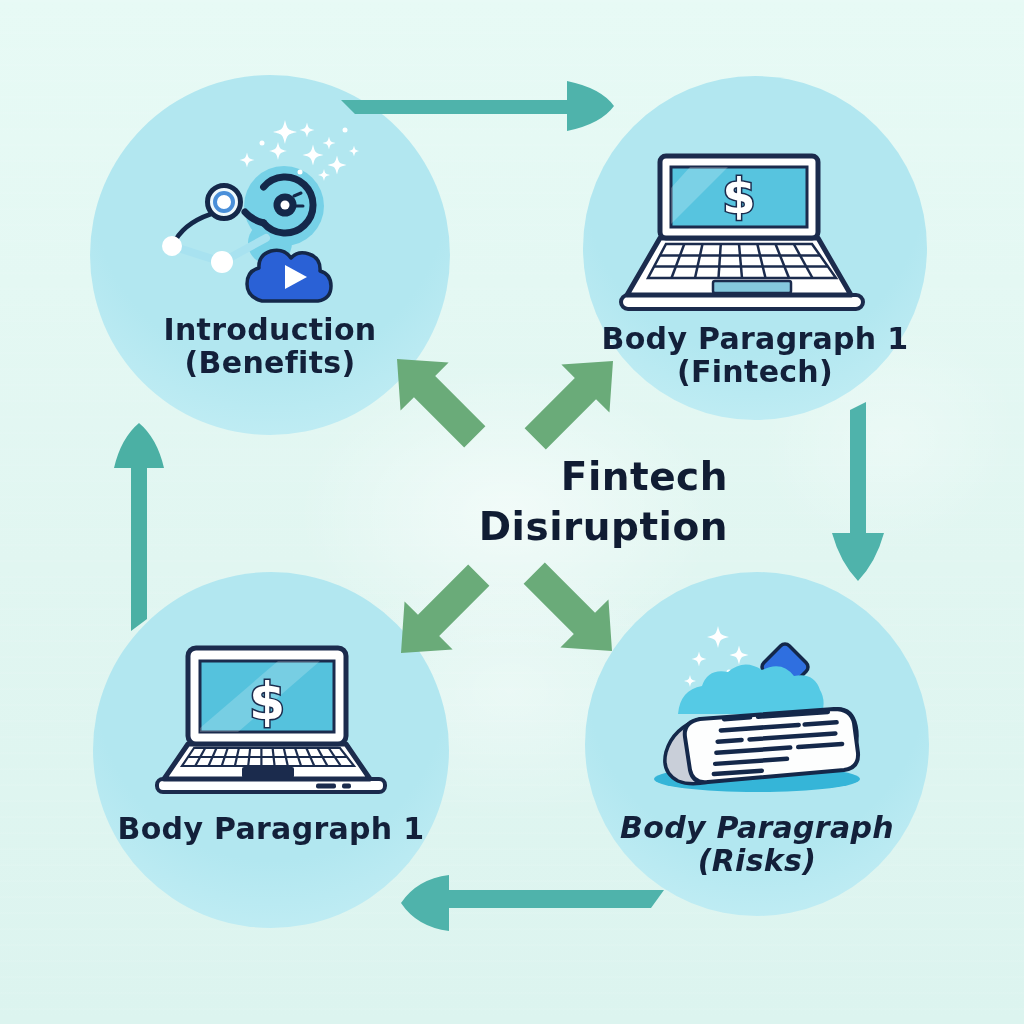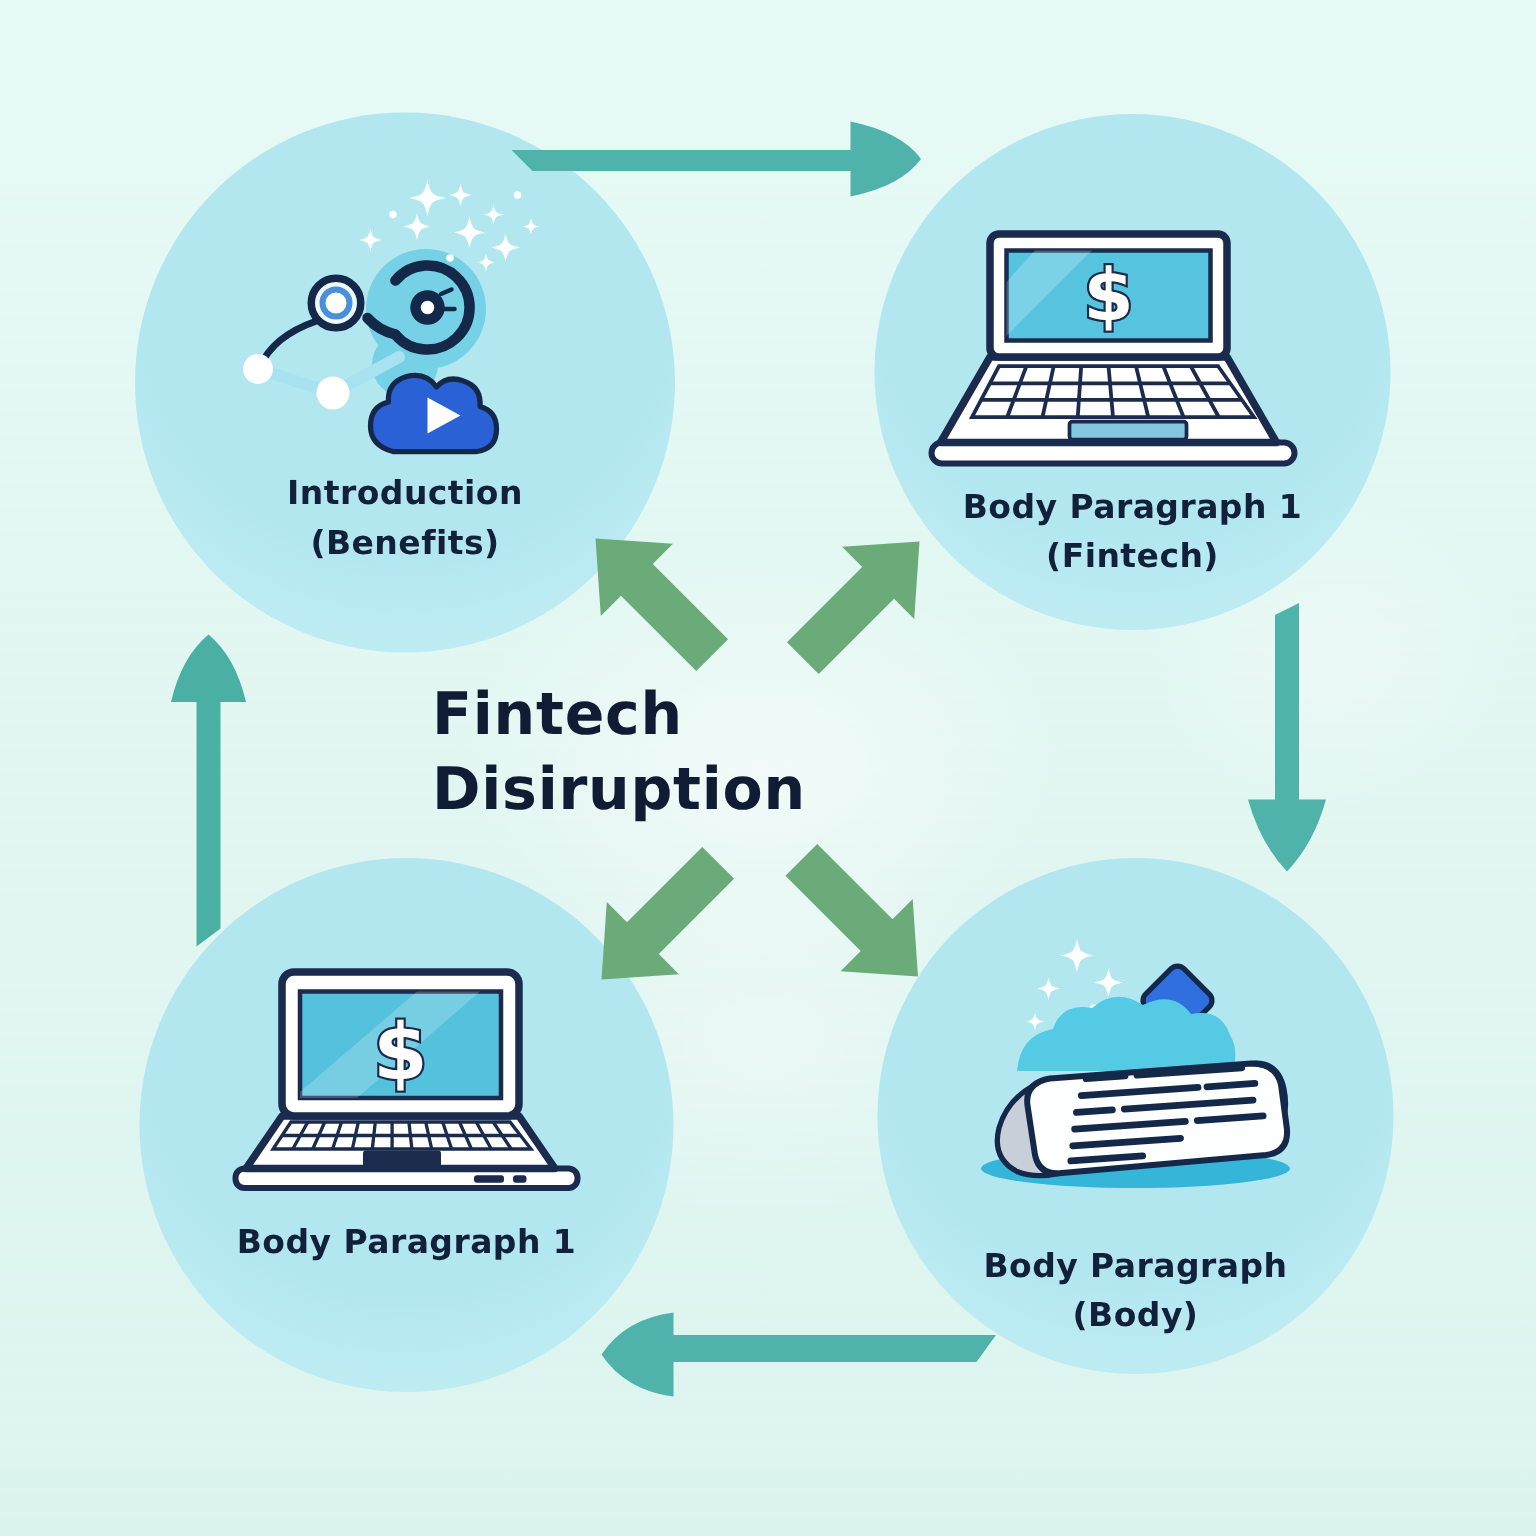--- a/index.html
+++ b/index.html
@@ -17,24 +17,24 @@
     background:radial-gradient(ellipse closest-side, rgba(255,255,255,.35), rgba(255,255,255,0));}
   .glow.right{left:760px;top:330px;width:260px;height:220px;transform:rotate(-18deg);
     background:radial-gradient(ellipse closest-side, rgba(255,255,255,.30), rgba(255,255,255,0));}
   .circle{
     position:absolute;border-radius:50%;
     background:radial-gradient(circle at 50% 32%, #b2e7f0 58%, #c9f0f6 100%);
   }
   .circle .icon{position:absolute;}
   .label{
     position:absolute;left:0;right:0;text-align:center;
-    font-weight:700;font-size:22px;line-height:33px;color:#13203a;letter-spacing:.3px;
+    font-weight:700;font-size:30px;line-height:33px;color:#13203a;letter-spacing:.3px;
   }
   .title{
-    position:absolute;left:288px;top:452px;width:440px;text-align:left;
+    position:absolute;left:288px;top:452px;width:440px;text-align:right;
     font-weight:700;font-size:39px;line-height:50px;color:#101c33;letter-spacing:.5px;
   }
   svg{display:block;overflow:visible;}
   .arrows{position:absolute;left:0;top:0;}
   .dollar{
     font-family:"DejaVu Sans",sans-serif;font-weight:700;
     fill:#ffffff;stroke:#1b2b4d;paint-order:stroke;text-anchor:middle;
   }
 </style>
 </head>
@@ -191,23 +191,23 @@
             <line x1="806" y1="727" x2="838" y2="727"></line>
           <line x1="718" y1="738" x2="742" y2="738"></line>
             <line x1="750" y1="738" x2="836" y2="738"></line>
           <line x1="716" y1="749" x2="790" y2="749"></line>
             <line x1="798" y1="749" x2="842" y2="749"></line>
           <line x1="714" y1="760" x2="786" y2="760"></line>
           <line x1="712" y1="770" x2="760" y2="770"></line>
         </g>
       </g>
     </svg>
-    <div class="label" style="top:256px;">
+    <div class="label" style="top:239px;font-style:italic;">
       <div>Body Paragraph</div>
-      <div>(Body)</div>
+      <div>(Risks)</div>
     </div>
   </div>
 
   <svg class="arrows" width="1024" height="1024" viewBox="0 0 1024 1024">
 
     <path d="M 341 100 L 567 100 L 567 81 Q 601 88 614 106 Q 601 124 567 131 L 567 114 L 355 114 Z" fill="#4fb3ab"></path>
     <path d="M 850 410 L 866 402 L 866 533 L 884 533 Q 876 562 858 581 Q 840 562 832 533 L 850 533 Z" fill="#4fb3ab"></path>
     <path d="M 401 903 Q 417 879 449 875 L 449 890 L 664 890 L 651 908 L 449 908 L 449 931 Q 417 927 401 903 Z" fill="#4fb3ab"></path>
     <path d="M 139 423 Q 121 438 114 468 L 131 468 L 131 631 L 147 619 L 147 468 L 164 468 Q 157 438 139 423 Z" fill="#4bb0a4"></path>
 

